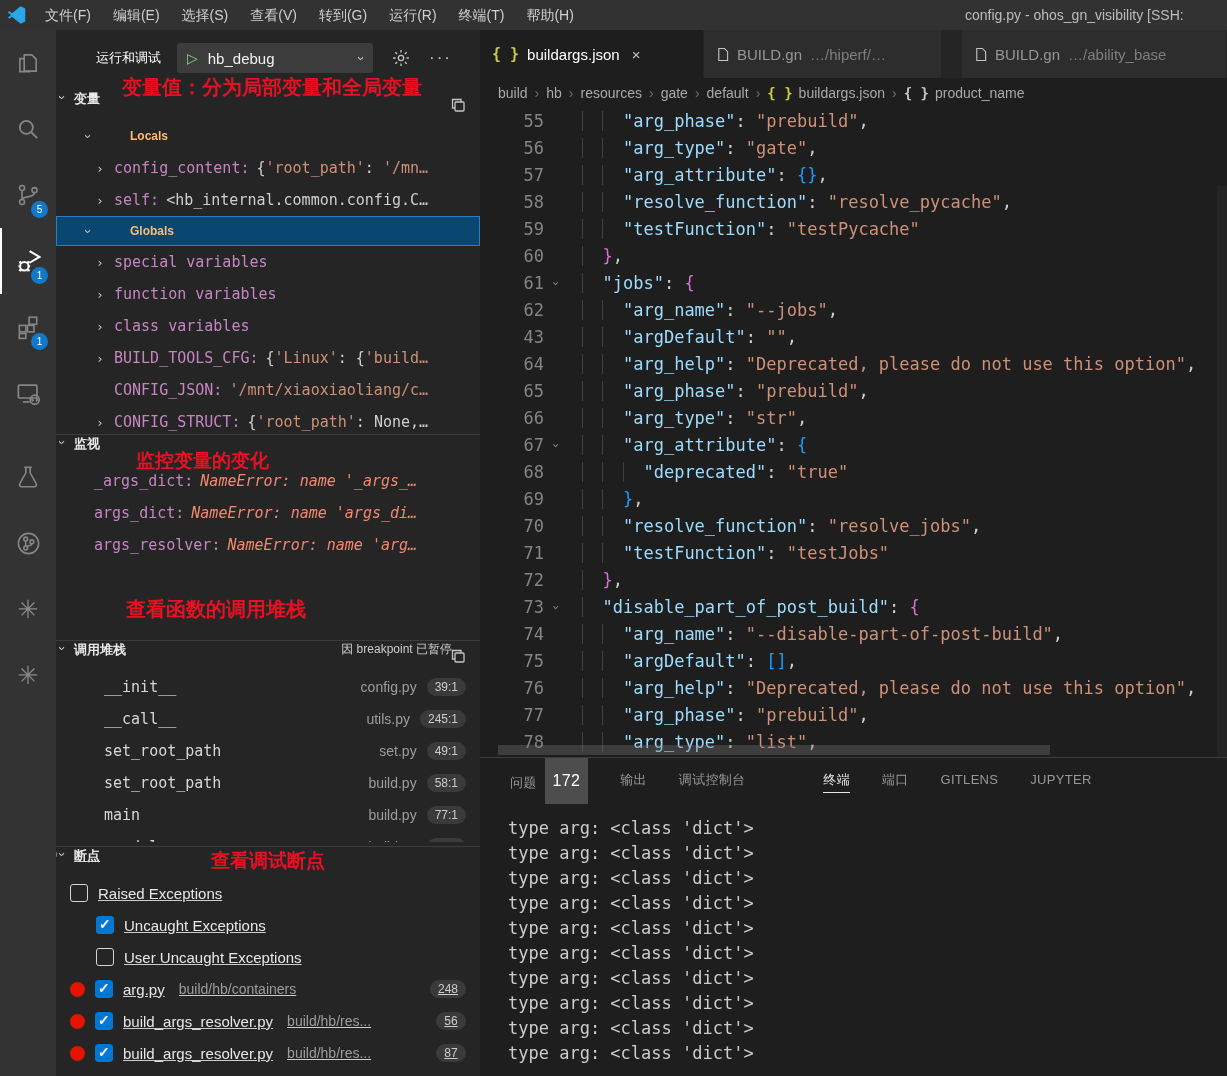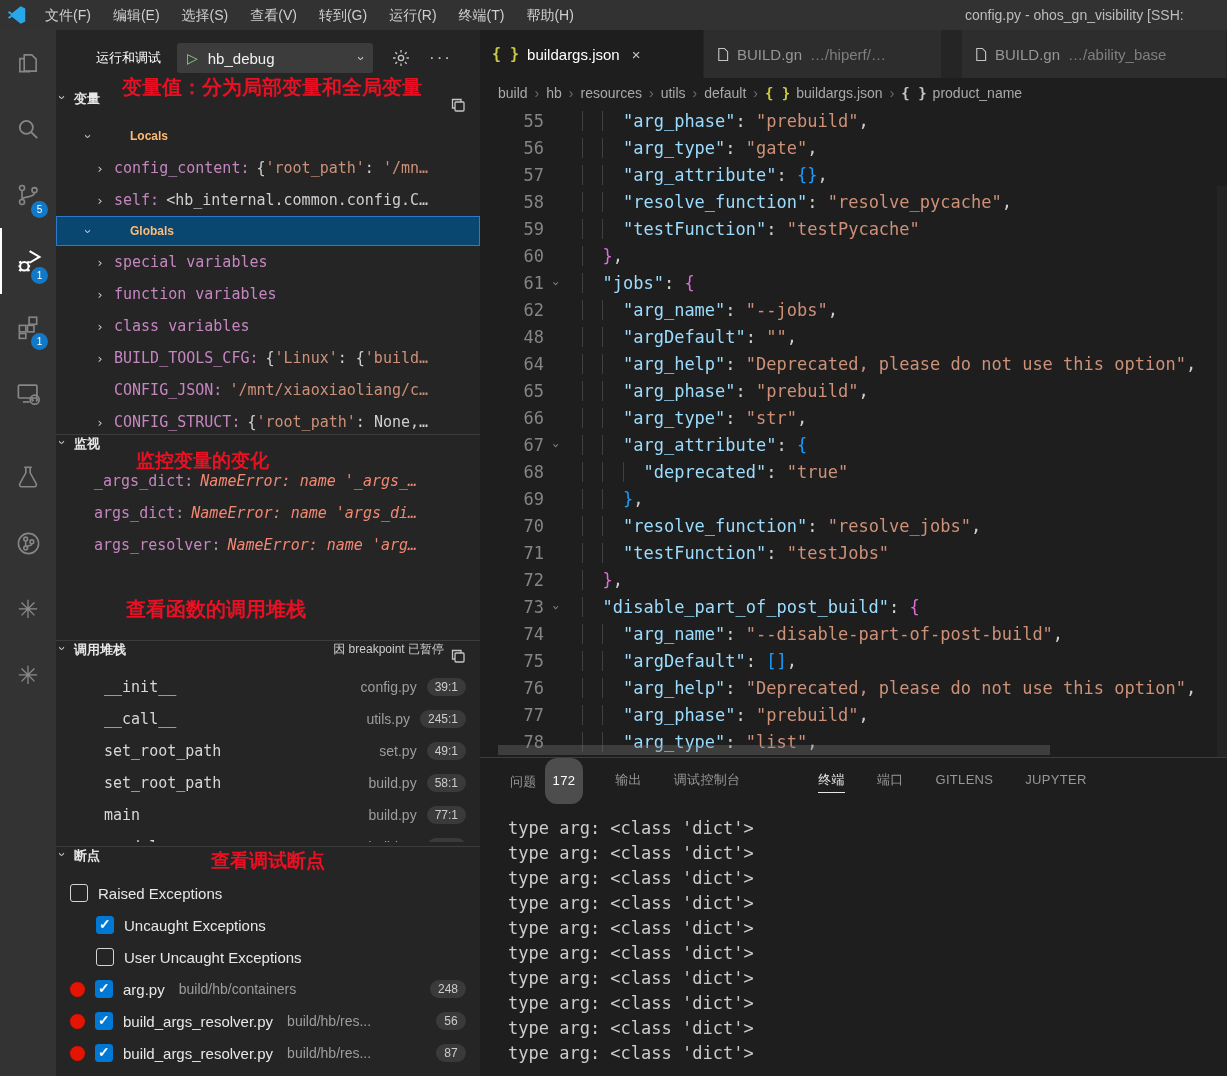--- a/index.html
+++ b/index.html
@@ -54,21 +54,21 @@
   #cfg-select .cfg-name { color:#f0f0f0; font-size:15px; flex:1; }
   #cfg-select .dd-chev { color:#cccccc; transform:rotate(90deg); font-size:13px; }
   .tb-icon { margin-left:18px; color:#c5c5c5; display:flex; align-items:center; }
   .dots { font-size:17px; letter-spacing:2px; color:#c5c5c5; }
 
   
   .frame-row { height:32px; display:flex; align-items:center; padding:0 14px 0 48px; }
   .frame-fn { font-size:15px; color:#d7d7d7; flex:1; white-space:nowrap; overflow:hidden; }
   .frame-file { font-size:14px; color:#9d9d9d; margin-right:10px; }
   .pill { background:#3a3a3a; color:#cccccc; font-size:12px; border-radius:10px; padding:2px 8px; min-width:30px; text-align:center; }
-  .cs-status { font-size:12px; color:#cccccc; margin-left:auto; margin-right:36px; font-weight:normal; }
+  .cs-status { font-size:12px; color:#cccccc; margin-left:auto; margin-right:28px; font-weight:normal; }
 
   
   .bp-row { height:32px; display:flex; align-items:center; padding:0 14px 0 14px; }
   .bp-dot { width:15px; height:15px; border-radius:50%; background:#e51400; margin-right:10px; flex:none; }
   .cb { width:18px; height:18px; border:1.5px solid #d4d4d4; border-radius:3px; margin-right:10px; flex:none; background:transparent; }
   .cb.checked { background:#0078d4; border-color:#0078d4; position:relative; }
   .cb.checked::after { content:"✓"; position:absolute; left:2px; top:-1px; color:#fff; font-size:14px; font-weight:bold; }
   .bp-file { font-size:15px; color:#e7e7e7; margin-right:14px; white-space:nowrap; }
   .bp-path { font-size:14px; color:#9d9d9d; flex:1; white-space:nowrap; overflow:hidden; }
 
@@ -97,21 +97,21 @@
   .tk-g { box-shadow:inset 1px 0 0 #404040; }
   #hscroll { position:absolute; left:18px; bottom:2px; width:552px; height:10px; background:rgba(121,121,121,0.35); }
   #vscroll { position:absolute; right:0; top:78px; bottom:0; width:10px; background:#242424; }
 
   
   #panel { position:absolute; left:480px; top:757px; width:747px; height:319px; background:#1e1e1e; border-top:1px solid #3c3c3c; }
   #panel-tabs { height:44px; display:flex; align-items:center; padding-left:30px; }
   .p-tab { margin-right:32px; font-size:13px; color:#989898; height:44px; line-height:44px; position:relative; letter-spacing:.3px; }
   .p-tab.active { color:#e7e7e7;margin-left:46px; }
   .p-tab.active::after { content:""; position:absolute; left:0; right:0; bottom:9px; height:1.5px; background:#e7e7e7; }
-  .p-badge { display:inline-block; background:#4d4d4d; color:#ffffff; border-radius:12px; font-size:13px; padding:1px 8px; margin-left:8px; vertical-align:1px; }
+  .p-badge { display:inline-block; background:#4d4d4d; color:#ffffff; border-radius:0; font-size:16px; padding:1px 8px; margin-left:8px; vertical-align:1px; }
   #terminal { padding:14px 0 0 28px; }
   .term-line { font-family:"DejaVu Sans Mono",monospace; font-size:17px; line-height:25px; color:#cccccc; white-space:pre; }
 
   svg { display:block; }
 </style>
 </head>
 <body>
 
 <div id="app">
 
@@ -354,21 +354,21 @@
         <span class="frame-file">build.py</span>
         <span class="pill">77:1</span>
       </div>
       <div class="frame-row">
         <span class="frame-fn mono">&lt;module&gt;</span>
         <span class="frame-file">build.py</span>
         <span class="pill">85:1</span>
       </div>
     </div>
 
-    <div class="sb-abs sep-top" style="top:816px; height:230px; overflow:hidden;">
+    <div class="sb-abs sep-top" style="top:816px; height:230px; overflow:hidden;text-decoration:underline;">
       <div class="sec-hdr">
         <span class="chev">›</span>
         <span class="sec-title">断点</span>
       </div>
       <div class="bp-row" style="">
         <span class="cb"></span>
         <span class="bp-file">Raised Exceptions</span>
       </div>
       <div class="bp-row" style="padding-left:40px;">
         <span class="cb checked"></span>
@@ -438,42 +438,42 @@
       </div>
     </div>
 
     <div id="breadcrumb">
       <span>build</span>
         <span class="bc-sep">›</span>
       <span>hb</span>
         <span class="bc-sep">›</span>
       <span>resources</span>
         <span class="bc-sep">›</span>
-      <span>utils</span>
+      <span>gate</span>
         <span class="bc-sep">›</span>
       <span>default</span>
         <span class="bc-sep">›</span>
       <span class="bc-obj yellow">{ }</span>
       <span>buildargs.json</span>
         <span class="bc-sep">›</span>
       <span class="bc-obj gray">{ }</span>
       <span>product_name</span>
     </div>
 
     <div id="code-area">
       <div id="code-lines">
           <div class="code-line"><span class="ln">55</span><span class="fold"></span><span class="code"><span class="tk-g">  </span><span class="tk-g">  </span><span class="tk-k">"arg_phase"</span><span class="tk-p">: </span><span class="tk-s">"prebuild"</span><span class="tk-p">,</span></span></div>
           <div class="code-line"><span class="ln">56</span><span class="fold"></span><span class="code"><span class="tk-g">  </span><span class="tk-g">  </span><span class="tk-k">"arg_type"</span><span class="tk-p">: </span><span class="tk-s">"gate"</span><span class="tk-p">,</span></span></div>
           <div class="code-line"><span class="ln">57</span><span class="fold"></span><span class="code"><span class="tk-g">  </span><span class="tk-g">  </span><span class="tk-k">"arg_attribute"</span><span class="tk-p">: </span><span class="tk-b3">{}</span><span class="tk-p">,</span></span></div>
           <div class="code-line"><span class="ln">58</span><span class="fold"></span><span class="code"><span class="tk-g">  </span><span class="tk-g">  </span><span class="tk-k">"resolve_function"</span><span class="tk-p">: </span><span class="tk-s">"resolve_pycache"</span><span class="tk-p">,</span></span></div>
           <div class="code-line"><span class="ln">59</span><span class="fold"></span><span class="code"><span class="tk-g">  </span><span class="tk-g">  </span><span class="tk-k">"testFunction"</span><span class="tk-p">: </span><span class="tk-s">"testPycache"</span></span></div>
           <div class="code-line"><span class="ln">60</span><span class="fold"></span><span class="code"><span class="tk-g">  </span><span class="tk-b2">}</span><span class="tk-p">,</span></span></div>
           <div class="code-line"><span class="ln">61</span><span class="fold"><span class="chev">›</span></span><span class="code"><span class="tk-g">  </span><span class="tk-k">"jobs"</span><span class="tk-p">: </span><span class="tk-b2">{</span></span></div>
           <div class="code-line"><span class="ln">62</span><span class="fold"></span><span class="code"><span class="tk-g">  </span><span class="tk-g">  </span><span class="tk-k">"arg_name"</span><span class="tk-p">: </span><span class="tk-s">"--jobs"</span><span class="tk-p">,</span></span></div>
-          <div class="code-line"><span class="ln">48</span><span class="fold"></span><span class="code"><span class="tk-g">  </span><span class="tk-g">  </span><span class="tk-k">"argDefault"</span><span class="tk-p">: </span><span class="tk-s">""</span><span class="tk-p">,</span></span></div>
+          <div class="code-line"><span class="ln">43</span><span class="fold"></span><span class="code"><span class="tk-g">  </span><span class="tk-g">  </span><span class="tk-k">"argDefault"</span><span class="tk-p">: </span><span class="tk-s">""</span><span class="tk-p">,</span></span></div>
           <div class="code-line"><span class="ln">64</span><span class="fold"></span><span class="code"><span class="tk-g">  </span><span class="tk-g">  </span><span class="tk-k">"arg_help"</span><span class="tk-p">: </span><span class="tk-s">"Deprecated, please do not use this option"</span><span class="tk-p">,</span></span></div>
           <div class="code-line"><span class="ln">65</span><span class="fold"></span><span class="code"><span class="tk-g">  </span><span class="tk-g">  </span><span class="tk-k">"arg_phase"</span><span class="tk-p">: </span><span class="tk-s">"prebuild"</span><span class="tk-p">,</span></span></div>
           <div class="code-line"><span class="ln">66</span><span class="fold"></span><span class="code"><span class="tk-g">  </span><span class="tk-g">  </span><span class="tk-k">"arg_type"</span><span class="tk-p">: </span><span class="tk-s">"str"</span><span class="tk-p">,</span></span></div>
           <div class="code-line"><span class="ln">67</span><span class="fold"><span class="chev">›</span></span><span class="code"><span class="tk-g">  </span><span class="tk-g">  </span><span class="tk-k">"arg_attribute"</span><span class="tk-p">: </span><span class="tk-b3">{</span></span></div>
           <div class="code-line"><span class="ln">68</span><span class="fold"></span><span class="code"><span class="tk-g">  </span><span class="tk-g">  </span><span class="tk-g">  </span><span class="tk-k">"deprecated"</span><span class="tk-p">: </span><span class="tk-s">"true"</span></span></div>
           <div class="code-line"><span class="ln">69</span><span class="fold"></span><span class="code"><span class="tk-g">  </span><span class="tk-g">  </span><span class="tk-b3">}</span><span class="tk-p">,</span></span></div>
           <div class="code-line"><span class="ln">70</span><span class="fold"></span><span class="code"><span class="tk-g">  </span><span class="tk-g">  </span><span class="tk-k">"resolve_function"</span><span class="tk-p">: </span><span class="tk-s">"resolve_jobs"</span><span class="tk-p">,</span></span></div>
           <div class="code-line"><span class="ln">71</span><span class="fold"></span><span class="code"><span class="tk-g">  </span><span class="tk-g">  </span><span class="tk-k">"testFunction"</span><span class="tk-p">: </span><span class="tk-s">"testJobs"</span></span></div>
           <div class="code-line"><span class="ln">72</span><span class="fold"></span><span class="code"><span class="tk-g">  </span><span class="tk-b2">}</span><span class="tk-p">,</span></span></div>
           <div class="code-line"><span class="ln">73</span><span class="fold"><span class="chev">›</span></span><span class="code"><span class="tk-g">  </span><span class="tk-k">"disable_part_of_post_build"</span><span class="tk-p">: </span><span class="tk-b2">{</span></span></div>

